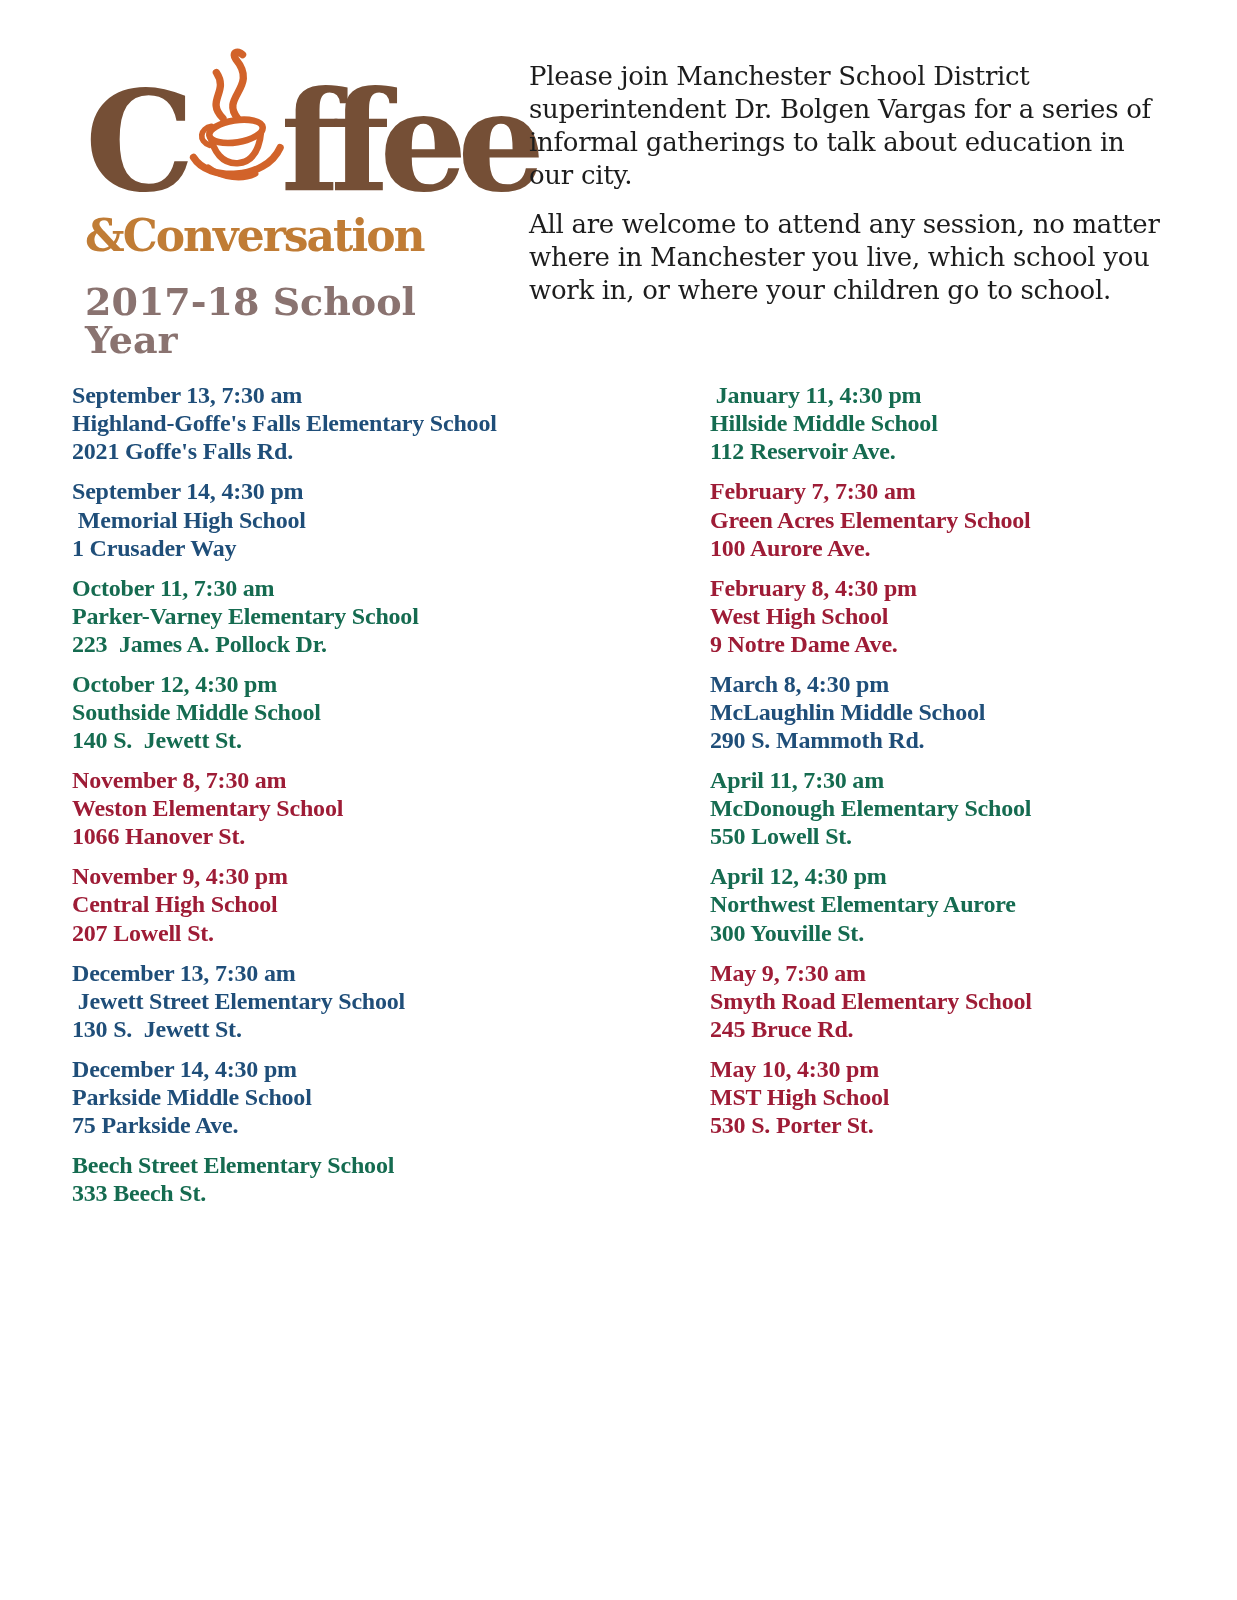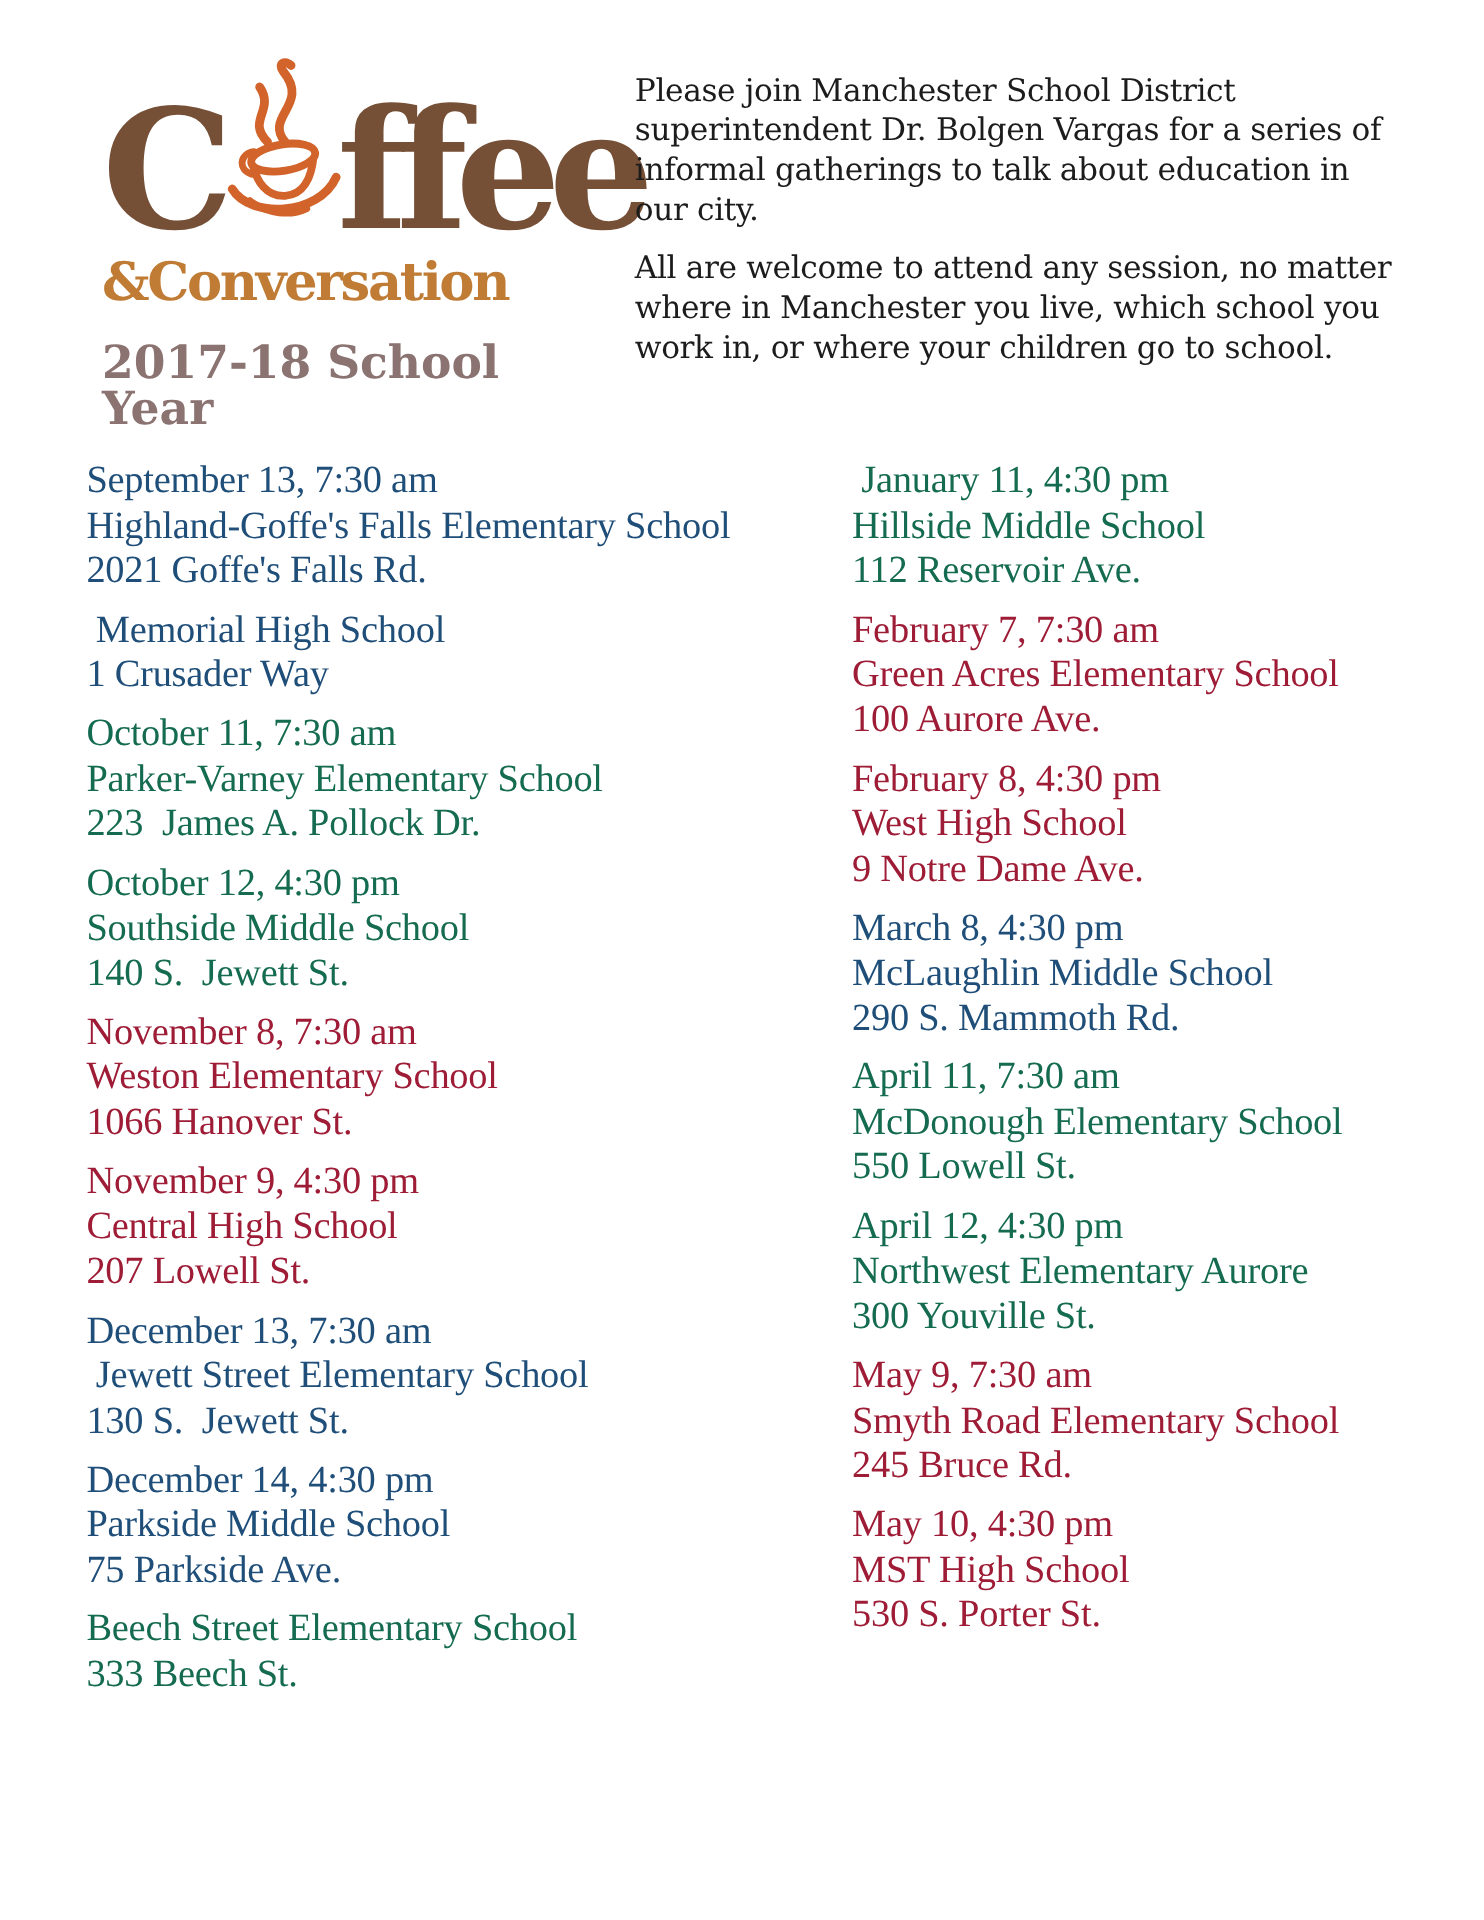--- a/index.html
+++ b/index.html
@@ -39,21 +39,21 @@
     color: #1c1c1c;
   }
   .intro p { margin: 0 0 16px 0; }
   
   .schedule { display: flex; padding-left: 72px; margin-top: 22px; }
   .col { flex: 0 0 auto; }
   .col-left  { width: 638px; }
   .col-right { width: 520px; }
   .entry { margin-bottom: 12px; }
   .entry .line {
-    font-weight: normal; font-size: 32px; line-height: 1.17;
+    font-weight: bold; font-size: 24px; line-height: 1.17;
     letter-spacing: -0.2px; white-space: pre;
   }
   .entry[data-color="blue"]  { color: var(--c-blue); }
   .entry[data-color="green"] { color: var(--c-green); }
   .entry[data-color="red"]   { color: var(--c-red); }
 </style>
 </head>
 <body>
 
 <div class="page">
@@ -89,20 +89,21 @@
 
     <div class="col col-left">
 
       <div class="entry" data-color="blue">
         <div class="line">September 13, 7:30 am</div>
         <div class="line">Highland-Goffe's Falls Elementary School</div>
         <div class="line">2021 Goffe's Falls Rd.</div>
       </div>
 
       <div class="entry" data-color="blue">
+        <div class="line">September 14, 4:30 pm</div>
         <div class="line"> Memorial High School</div>
         <div class="line">1 Crusader Way</div>
       </div>
 
       <div class="entry" data-color="green">
         <div class="line">October 11, 7:30 am</div>
         <div class="line">Parker-Varney Elementary School</div>
         <div class="line">223  James A. Pollock Dr.</div>
       </div>
 

